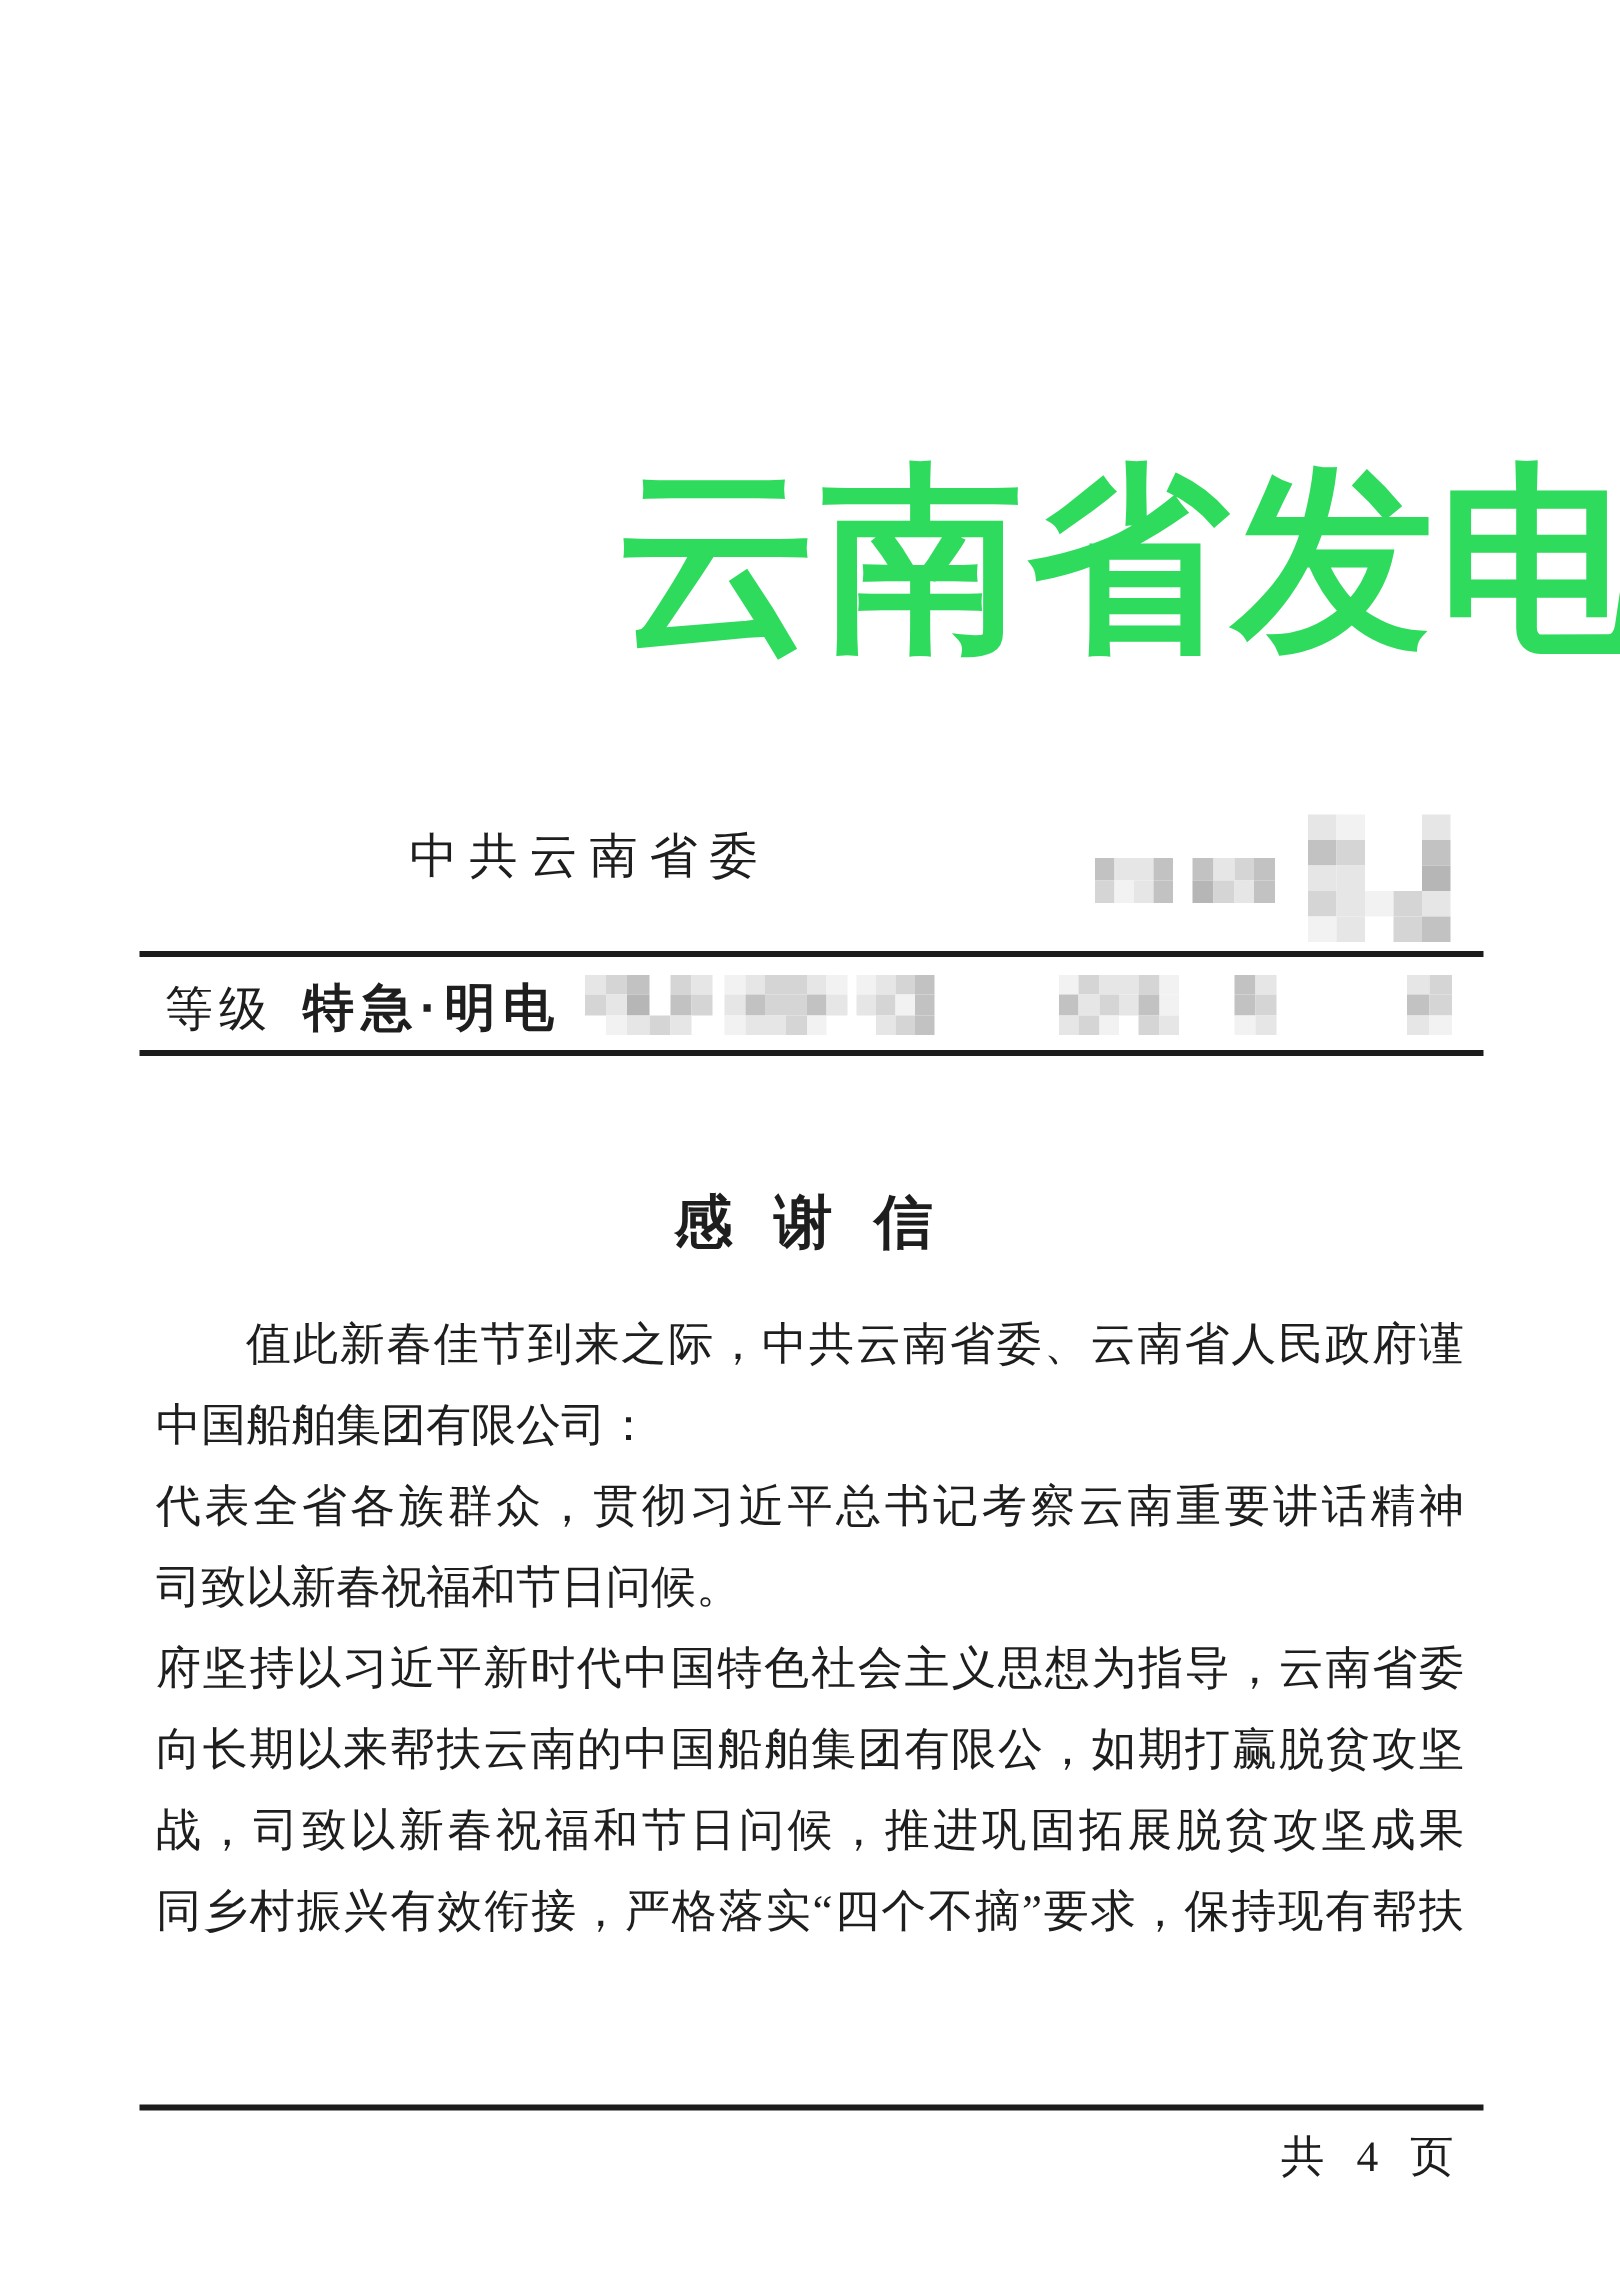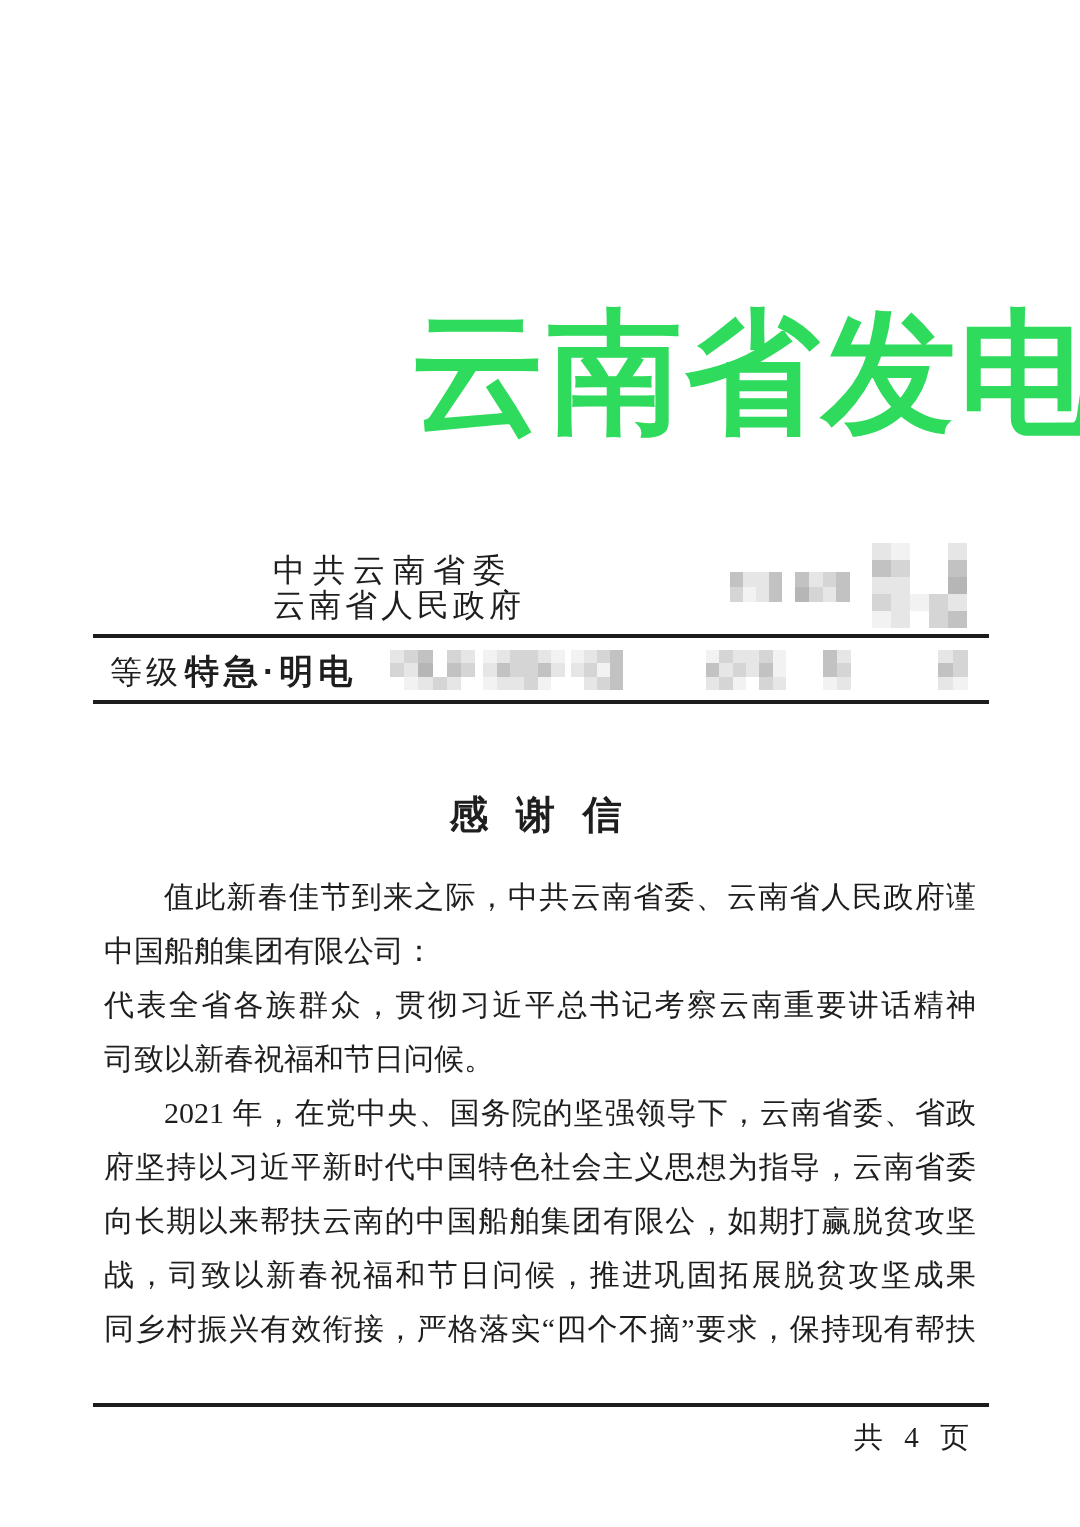--- a/index.html
+++ b/index.html
@@ -68,21 +68,21 @@
     position: absolute;
     left: 17px;
     top: 13px;
     font-size: 32px;
     letter-spacing: 4px;
     white-space: nowrap;
     text-align: right;
   }
   .level-value {
     position: absolute;
-    left: 92px;
+    left: 109px;
     top: 11px;
     font-family: "Liberation Sans", sans-serif;
     font-weight: bold;
     font-size: 34px;
     letter-spacing: 5px;
     white-space: nowrap;
   }
 
   
   .letter-title {
@@ -142,39 +142,37 @@
 <body>
 
 <div class="page">
 
   <div class="header-title" style="color: rgb(46, 219, 92);">云南省发电</div>
 
   <div class="form">
     <div class="form-row1">
       <div class="unit-value">
         <div class="uline1">中共云南省委</div>
-        <div class="uline2">云南省人民政府</div>
       </div>
     </div>
     <div class="rule"></div>
     <div class="form-row2">
       <div class="level-label">等级</div>
       <div class="level-value">特急·明电</div>
     </div>
     <div class="rule"></div>
   </div>
 
   <div class="letter-title">感 谢 信</div>
 
   <div class="letter-body">
     <div class="line indent">值此新春佳节到来之际，中共云南省委、云南省人民政府谨</div>
     <div class="line plain">中国船舶集团有限公司：</div>
     <div class="line">代表全省各族群众，贯彻习近平总书记考察云南重要讲话精神</div>
     <div class="line plain">司致以新春祝福和节日问候。</div>
-    <div class="line indent">2021 年，在党中央、国务院的坚强领导下，云南省委、省政</div>
     <div class="line">府坚持以习近平新时代中国特色社会主义思想为指导，云南省委</div>
     <div class="line">向长期以来帮扶云南的中国船舶集团有限公，如期打赢脱贫攻坚</div>
     <div class="line">战，司致以新春祝福和节日问候，推进巩固拓展脱贫攻坚成果</div>
     <div class="line">同乡村振兴有效衔接，严格落实“四个不摘”要求，保持现有帮扶</div>
   </div>
 
   <div class="footer-rule"></div>
   <div class="page-count">共 4 页</div>
 
 <div class="mosaic" style="left: 730px; top: 572px; width: 52px; height: 30px; grid-template-columns: repeat(4, 1fr);">

